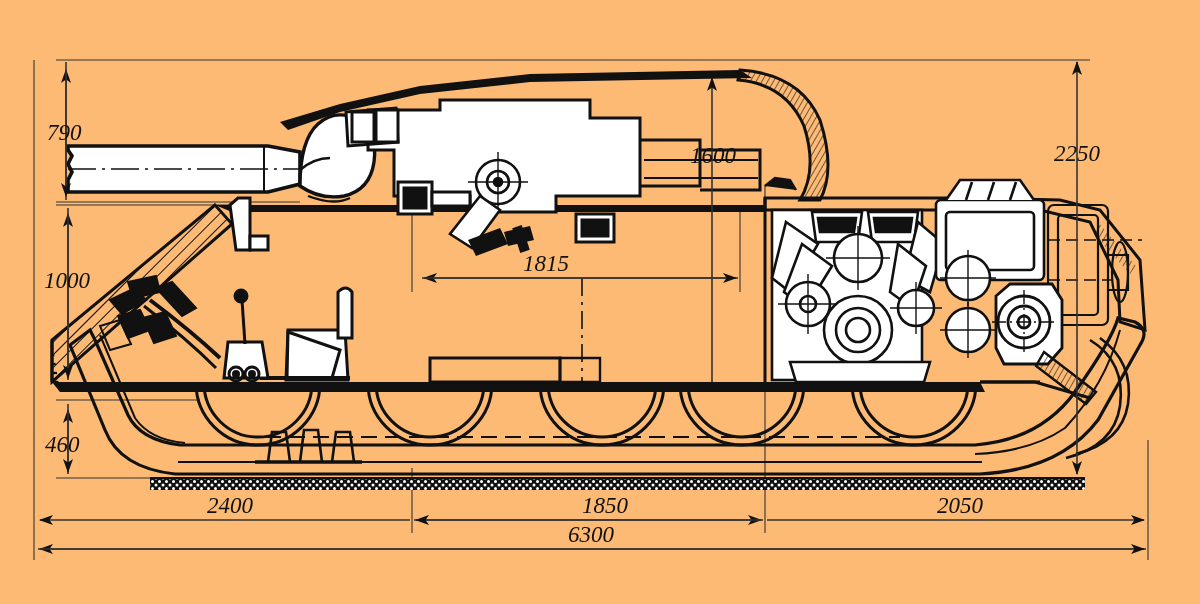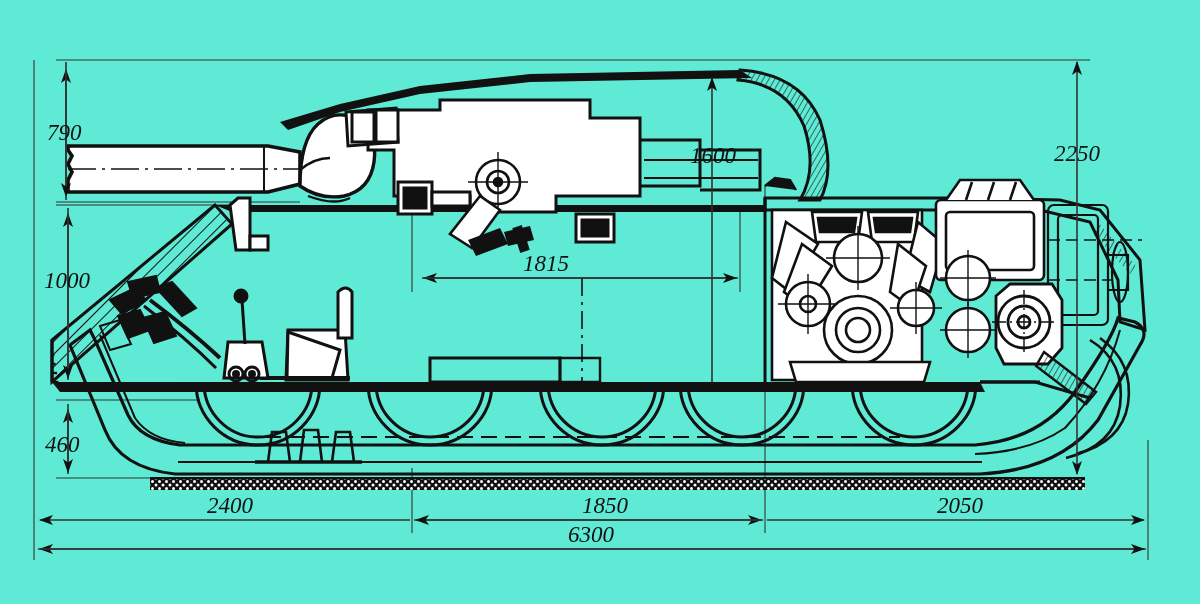--- a/index.html
+++ b/index.html
@@ -1,18 +1,18 @@
 <!DOCTYPE html>
 <html><head>
 <meta charset="utf-8">
 <style>
   html,body{margin:0;padding:0;background:#ffffff;}
   body{width:1200px;height:604px;overflow:hidden;
        font-family:"Liberation Serif",serif;}
-  #stage{position:relative;width:1200px;height:604px;background:#5eead4;}
+  #stage{position:relative;width:1200px;height:604px;background:#fdba74;}
   svg{display:block;}
   .dimtext{font-family:"Liberation Serif",serif;font-style:italic;
            font-size:23px;fill:#111;}
 </style>
 </head>
 <body>
 
 <div id="stage">
 
 <svg width="1200" height="604" viewBox="0 0 1200 604">

